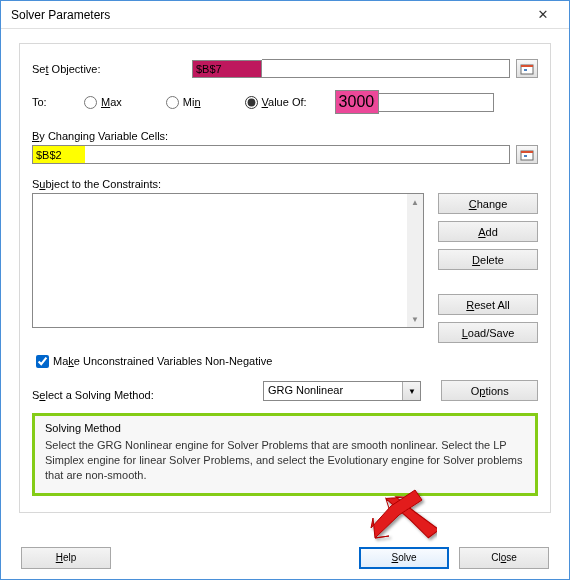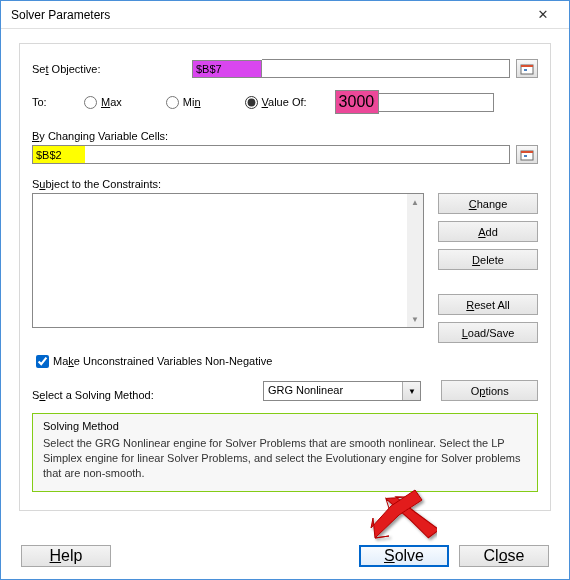--- a/index.html
+++ b/index.html
@@ -68,21 +68,21 @@
     display: flex;
     align-items: center;
     margin-bottom: 12px;
   }
   .label {
     color: #000;
   }
   .obj-label { width: 160px; }
   .obj-input {
     width: 70px;
-    background: #d946ef;
+    background: #be185d;
     border: 1px solid #888;
     padding: 2px 3px;
     font-family: inherit;
     font-size: 11px;
   }
   .obj-input-ext {
     flex: 1;
     border: 1px solid #888;
     border-left: none;
     height: 19px;
@@ -205,40 +205,40 @@
     flex: 1; padding: 2px 4px;
   }
   .method-select-wrap .sel-arrow {
     width: 18px;
     border-left: 1px solid #aaa;
     background: linear-gradient(#f4f4f4,#e0e0e0);
     display: flex; align-items: center; justify-content: center;
     font-size: 8px;
   }
   .info-box {
-    border: 1px solid #84cc16;
+    border: 3px solid #84cc16;
     padding: 6px 10px 10px 10px;
     background: #f7f7f7;
     margin-bottom: 6px;
   }
   .info-box .info-title { margin-bottom: 4px; }
   .info-box .info-text { color: #333; line-height: 1.35; }
   .footer {
     display: flex;
     padding: 10px 2px 2px 2px;
     gap: 10px;
   }
   .footer .spacer { flex: 1; }
   .btn-footer {
     width: 90px;
     height: 22px;
     border: 1px solid #a8a8a8;
     background: linear-gradient(#f4f4f4,#e4e4e4);
     font-family: inherit;
-    font-size: 16px;
+    font-size: 10px;
     display: flex; align-items: center; justify-content: center; margin-top: 24px;
   }
   .btn-solve {
     border: 2px solid #0066cc;
     background: linear-gradient(#f8fbff,#e2eefb);
   }
   .red-arrow {
     position: absolute;
     left: 367px;
     top: 480px;

